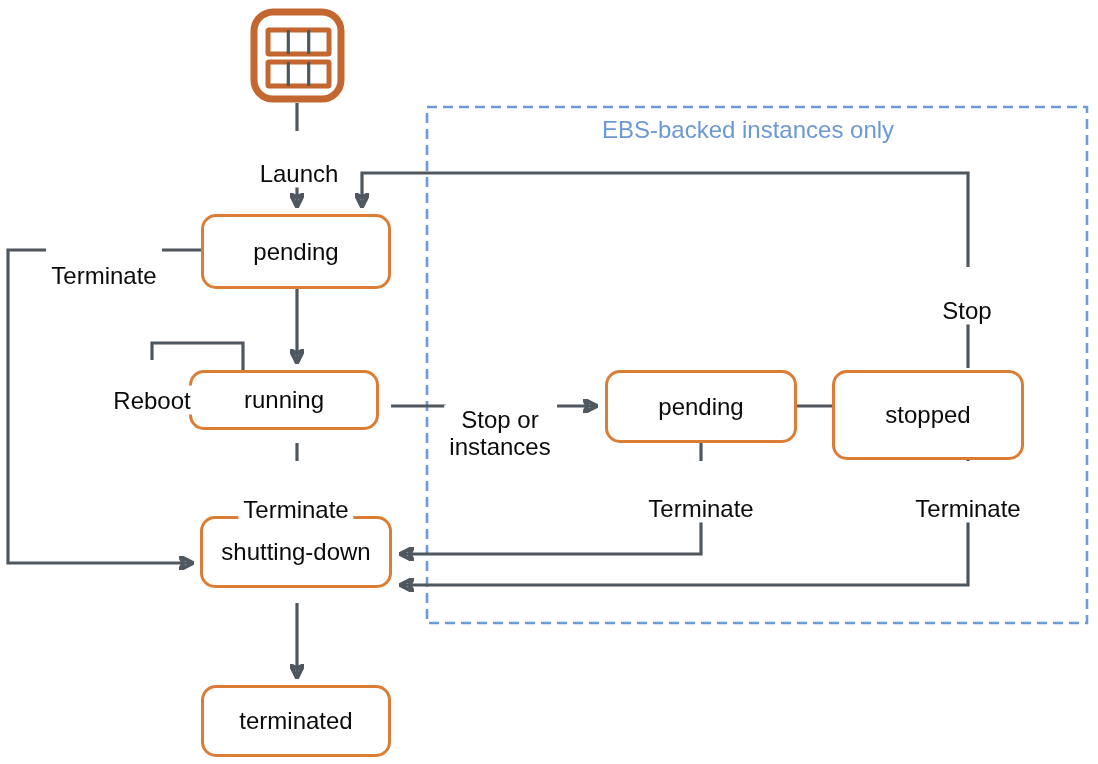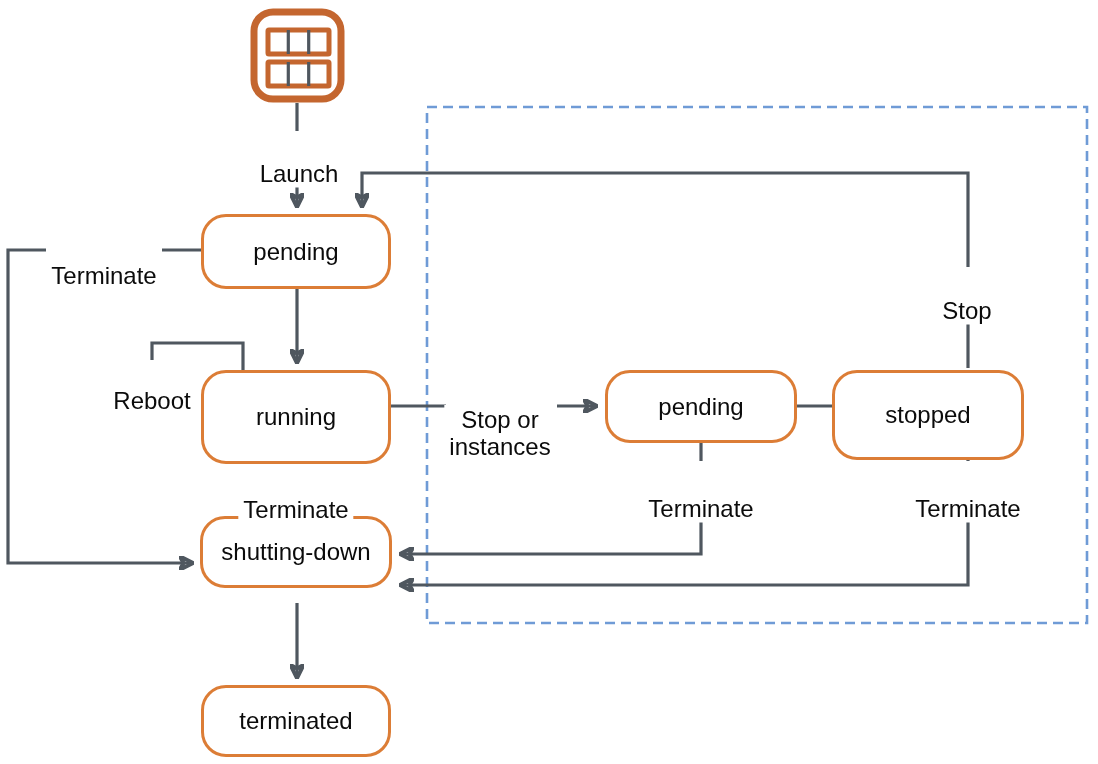--- a/index.html
+++ b/index.html
@@ -21,21 +21,21 @@
   }
   svg.layer{position:absolute;left:0;top:0;}
   .lines path, .lines line{stroke:var(--line-gray);stroke-width:3.2;fill:none;}
   .ah{fill:var(--line-gray);stroke:none;}
   .ebs-rect{stroke:var(--ebs-border);stroke-width:2.6;fill:none;stroke-dasharray:10 6;}
   .ami{stroke:var(--icon-orange);fill:none;}
   .node{
     position:absolute;
     box-sizing:border-box;
     border:3.6px solid var(--box-border);
-    border-radius:25px;
+    border-radius:15px;
     background:#fff;
     display:flex;align-items:center;justify-content:center;
     font-size:24px;color:var(--text);
     line-height:1;
   }
   .elabel{
     position:absolute;
     transform:translate(-50%,-50%);
     background:var(--bg);
     padding:1px 5px;
@@ -98,23 +98,24 @@
 
     <path d="M701,443 V461"></path>
     <path d="M701,500 V554 H401" marker-end="url(#arw)"></path>
 
     <path d="M968,443 V461"></path>
     <path d="M968,500 V585 H401" marker-end="url(#arw)"></path>
 
     <path d="M297,603 V677" marker-end="url(#arw)"></path>
   </svg>
 
+  <div class="ebs-title" style="left:748px;top:130px">EBS-backed instances only</div>
 
   <div class="node" style="left:201px;top:214px;width:190px;height:75px">pending</div>
-  <div class="node" style="left:201px;top:370px;width:190px;height:94px">running</div>
+  <div class="node" style="left:189px;top:370px;width:190px;height:60px">running</div>
   <div class="node" style="left:605px;top:370px;width:192px;height:73px">pending</div>
   <div class="node" style="left:832px;top:370px;width:192px;height:90px">stopped</div>
   <div class="node" style="left:200px;top:516px;width:192px;height:72px">shutting-down</div>
   <div class="node" style="left:201px;top:685px;width:190px;height:72px">terminated</div>
 
   <div class="elabel" style="left:299px;top:148px">Launch</div>
   <div class="elabel" style="left:104px;top:250px">Terminate</div>
   <div class="elabel" style="left:152px;top:375px">Reboot</div>
   <div class="elabel" style="left:500px;top:408px">Stop or
 instances</div>

